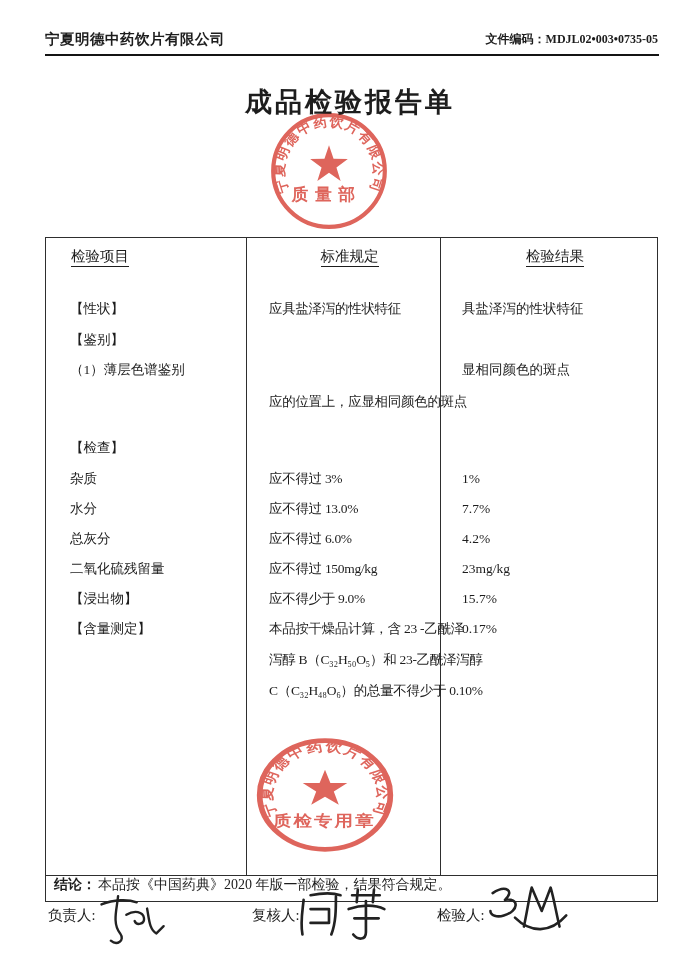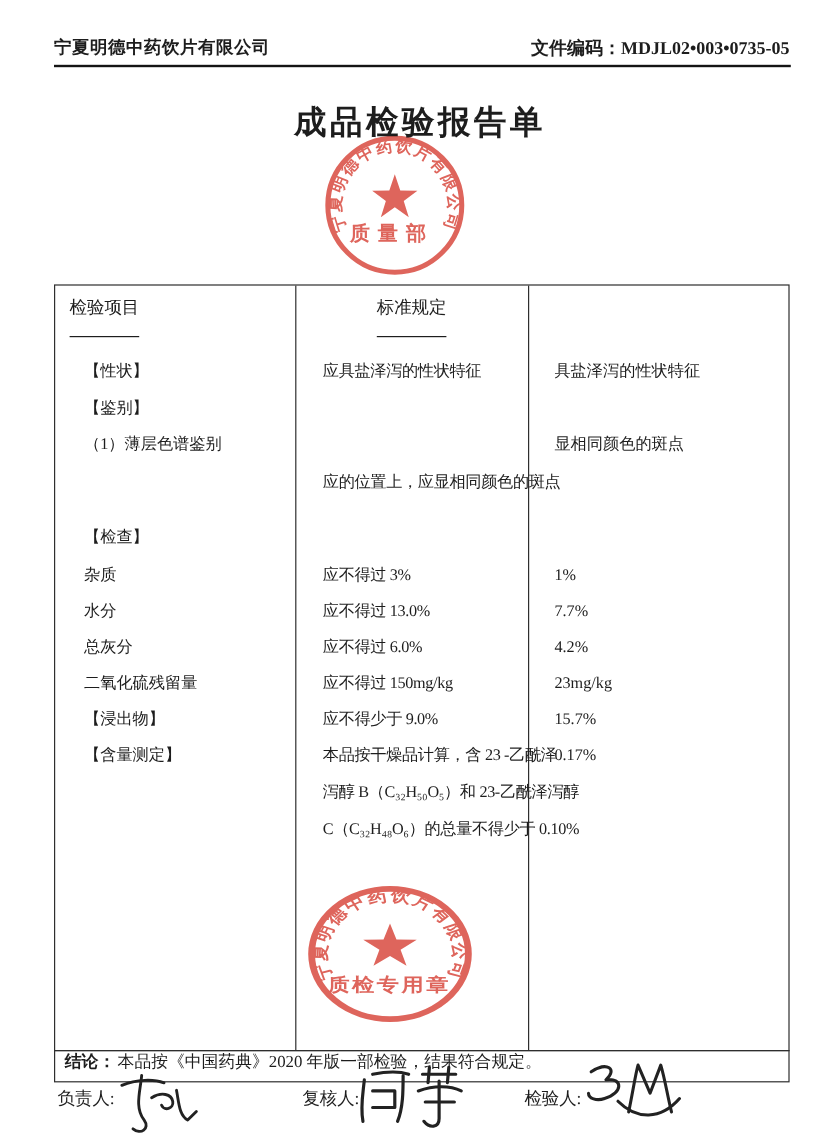--- a/index.html
+++ b/index.html
@@ -2,40 +2,40 @@
 <html><head>
 <meta charset="utf-8">
 <style>
   html,body{margin:0;padding:0;background:#ffffff;}
   .page{
     position:relative;width:700px;height:957px;background:#ffffff;
     font-family:"Liberation Serif","DejaVu Serif",serif;color:#1d1d1d;overflow:hidden;
   }
   
   .hdr-left{position:absolute;left:45px;top:30px;font-size:14.5px;font-weight:bold;letter-spacing:.5px;}
-  .hdr-right{position:absolute;right:42px;top:31px;font-size:15px;font-weight:bold;font-family:"Liberation Serif","DejaVu Serif",serif;text-align:right;}
+  .hdr-right{position:absolute;right:42px;top:31px;font-size:12px;font-weight:bold;font-family:"Liberation Serif","DejaVu Serif",serif;text-align:right;}
   .hdr-rule{position:absolute;left:45px;top:54px;width:614px;height:2px;background:#141414;}
   .doc-title{position:absolute;left:0;top:84px;width:700px;text-align:center;font-size:27px;font-weight:bold;letter-spacing:3px;}
   
   .info-table{
     position:absolute;left:45px;top:128px;width:613px;box-sizing:border-box;
     border-top:1.5px solid #2e2e2e;border-left:1.5px solid #2e2e2e;
     display:grid;grid-template-columns:67px 229px 81px 232px;font-size:14px;
   }
   .ic{box-sizing:border-box;border-right:1.5px solid #2e2e2e;border-bottom:1.5px solid #2e2e2e;
       height:28px;display:flex;align-items:center;padding-left:8px;white-space:nowrap;}
   .ic.last{height:26px;}
   .ic.span2{grid-column:span 2;}
   
   .main-table{position:absolute;left:45px;top:237px;width:613px;height:639px;box-sizing:border-box;
       border:1.5px solid #2e2e2e;}
   .vline{position:absolute;top:0;bottom:0;width:1.5px;background:#2e2e2e;}
   .vline.v1{left:199.5px}.vline.v2{left:393.5px}
   .th{position:absolute;top:9px;font-size:14.5px;}
-  .th span{border-bottom:1.2px solid #1d1d1d;padding-bottom:15px;}
+  .th span{border-bottom:1.2px solid #1d1d1d;padding-bottom:2px;margin-left:13px;}
   .th.t1{left:12px;}
   .th.t2{left:200px;width:194px;text-align:center;}
   .th.t3{left:394px;width:217px;text-align:center;}
   .bc{position:absolute;font-size:13.5px;line-height:18px;white-space:nowrap;margin-left:12px;}
   .bc.c0{left:12px;}
   .bc.c1{left:211px;letter-spacing:-.3px;}
   .bc.c2{left:404px;}
   
   .conclusion{position:absolute;left:45px;top:875px;width:613px;height:27px;box-sizing:border-box;
       border:1.5px solid #2e2e2e;display:flex;align-items:flex-start;padding-left:8px;font-size:14px;white-space:nowrap;}
@@ -57,20 +57,21 @@
   <div class="hdr-rule"></div>
 
   <div class="doc-title">成品检验报告单</div>
 
 
   <div class="main-table" id="main-table">
     <div class="vline v1"></div>
     <div class="vline v2"></div>
     <div class="th t1"><span>检验项目</span></div>
     <div class="th t2"><span>标准规定</span></div>
+    <div class="th t3"><span>检验结果</span></div>
 
   <div class="bc c0" style="top: 62px;">【性状】</div>
       <div class="bc c1" style="top: 62px;">应具盐泽泻的性状特征</div>
       <div class="bc c2" style="top: 62px;">具盐泽泻的性状特征</div>
       <div class="bc c0" style="top: 93px;">【鉴别】</div>
       <div class="bc c0" style="top: 123px;">（1）薄层色谱鉴别</div>
       <div class="bc c2" style="top: 123px;">显相同颜色的斑点</div>
       <div class="bc c1" style="top: 155px;">应的位置上，应显相同颜色的斑点</div>
       <div class="bc c0" style="top: 201px;">【检查】</div>
       <div class="bc c0" style="top: 232px;">杂质</div>

